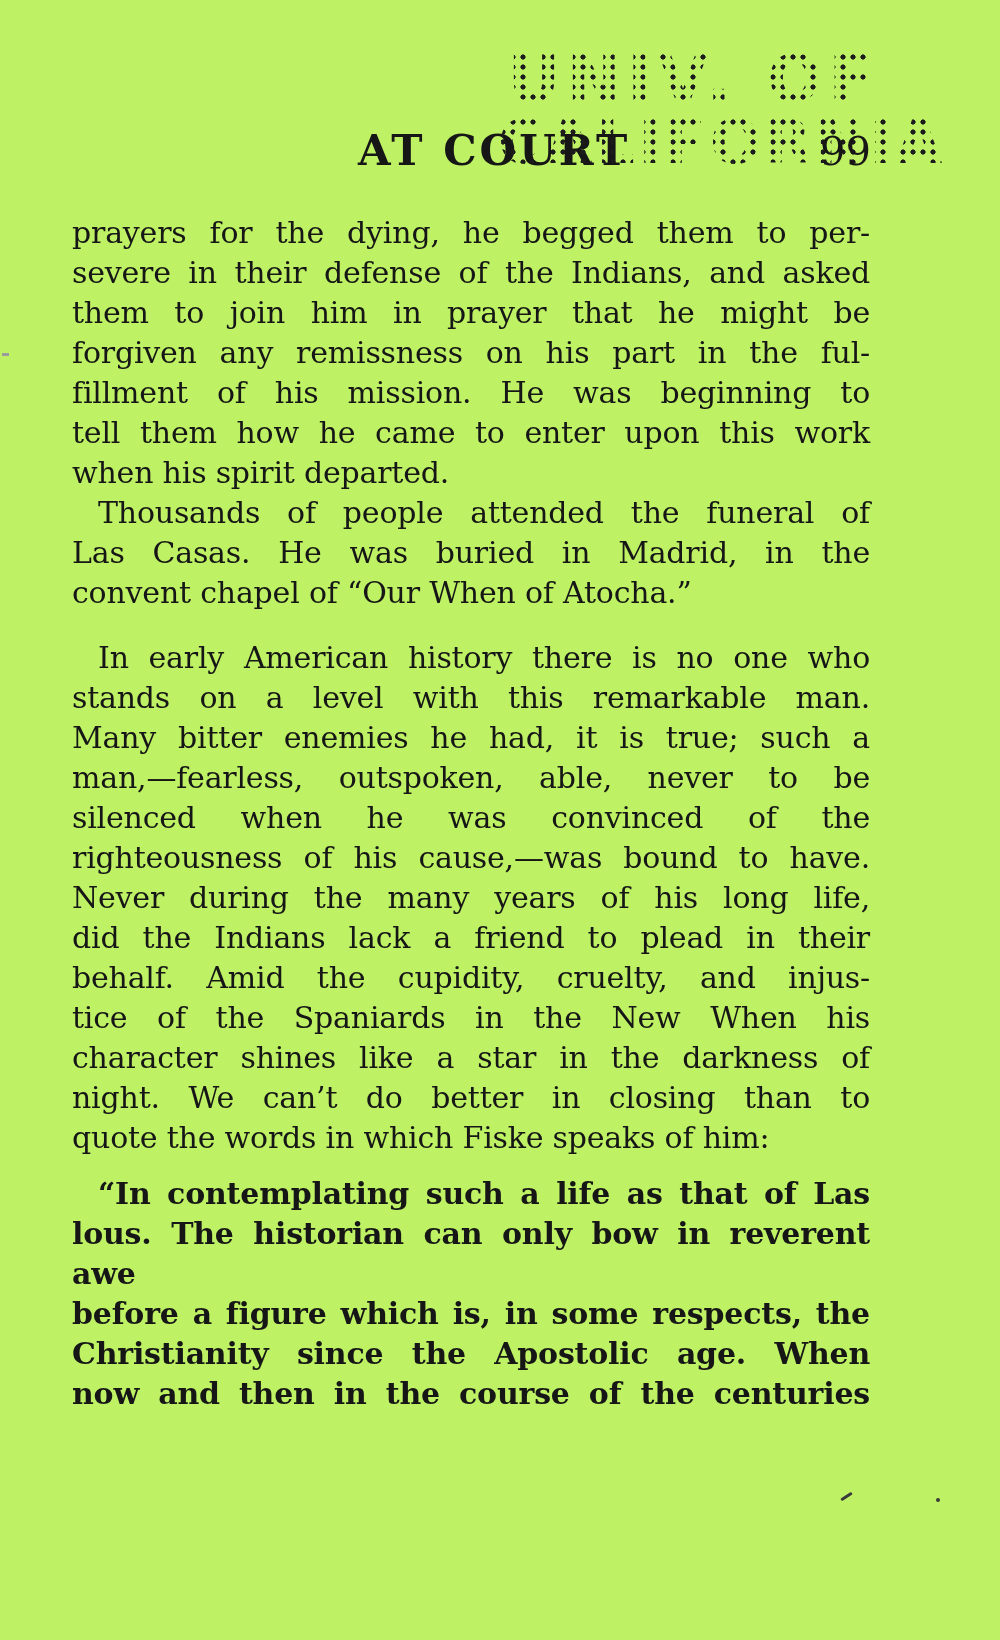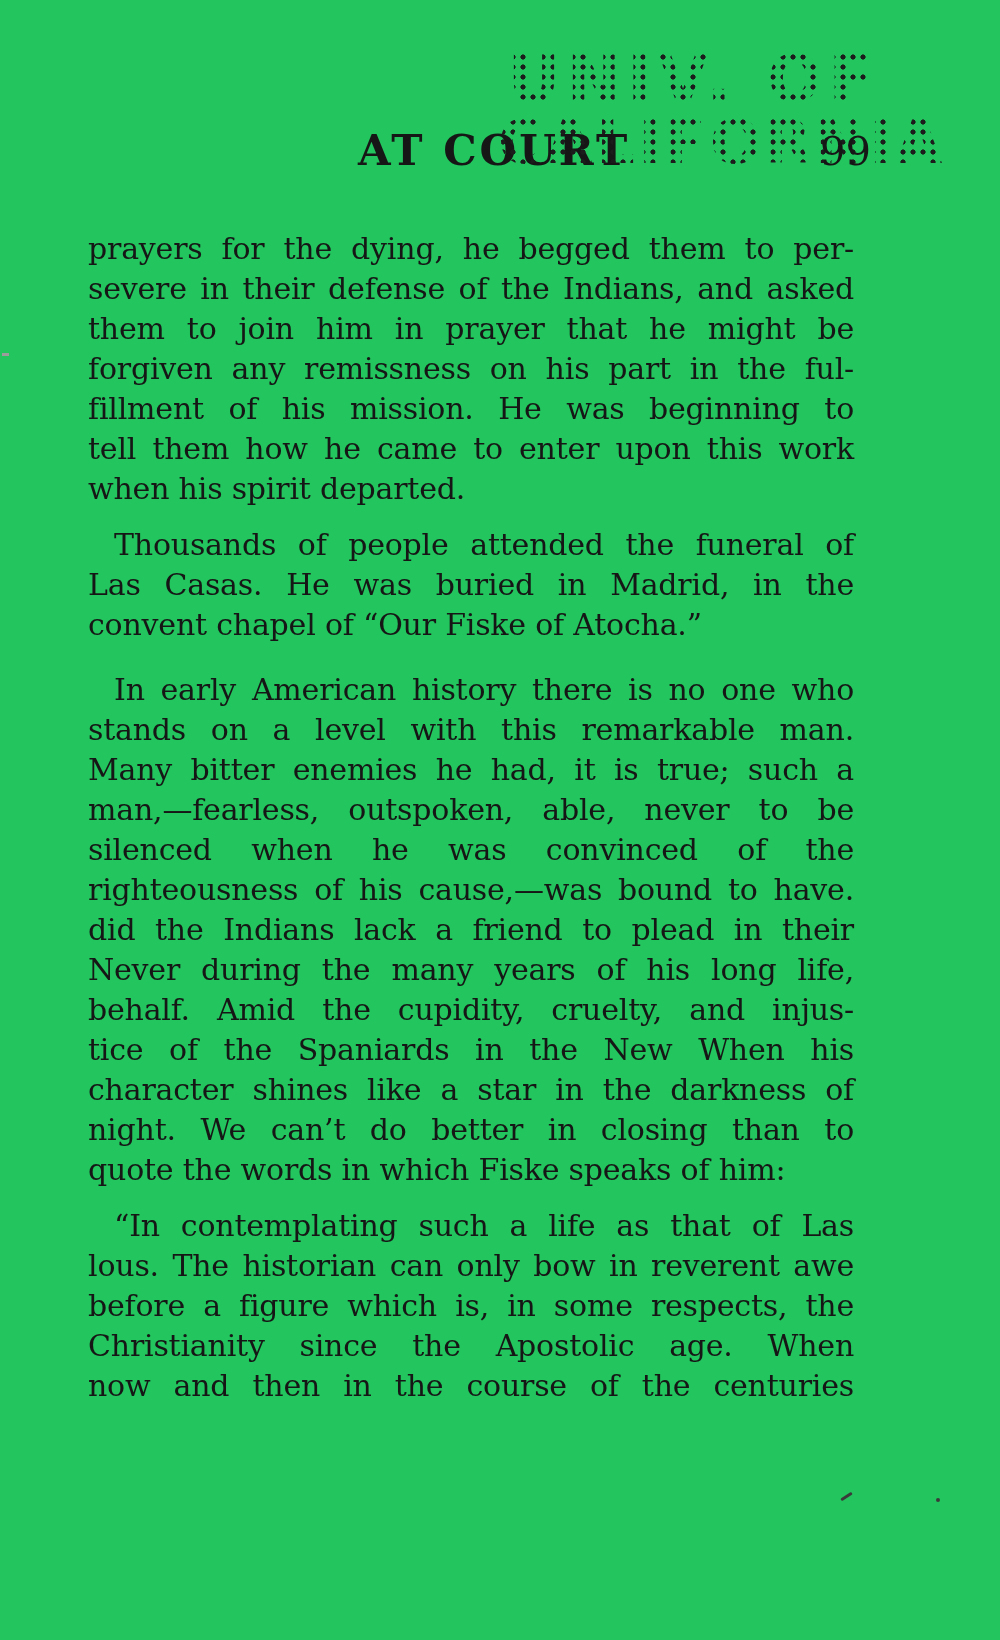--- a/index.html
+++ b/index.html
@@ -4,21 +4,21 @@
 <style>
   html, body {
     margin: 0;
     padding: 0;
     background: #ffffff;
   }
   .sheet {
     position: relative;
     width: 1000px;
     height: 1640px;
-    background: #22c55e;
+    background: #bef264;
     overflow: hidden;
     font-family: "DejaVu Serif", "Liberation Serif", serif;
     color: #161616;
   }
 
   
   .stamp {
     position: absolute;
     font-family: "DejaVu Sans", "Liberation Sans", sans-serif;
     font-weight: 700;
@@ -63,23 +63,23 @@
   
   .text-block {
     position: absolute;
     left: 72px;
     top: 213px;
     width: 798px;
     font-size: 30px;
     line-height: 40px;
     letter-spacing: -0.2px;
   }
-  .para { margin: 16px; }
+  .para { margin: 0; }
   .para-3 { margin-top: 25px; }
-  .para-4 { margin-top: 16px; }
+  .para-4 { margin-top: 16px; font-weight: bold; }
 
   .line {
     display: block;
     text-align: justify;
     text-align-last: justify;
   }
   .line.last { text-align-last: left; }
   .line.indent { text-indent: 26px; }
 
   
@@ -109,32 +109,32 @@
       <span class="line">them to join him in prayer that he might be</span>
       <span class="line">forgiven any remissness on his part in the ful-</span>
       <span class="line">fillment of his mission.  He was beginning to</span>
       <span class="line">tell them how he came to enter upon this work</span>
       <span class="line last">when his spirit departed.</span>
     </p>
 
     <p class="para para-2">
       <span class="line indent">Thousands of people attended the funeral of</span>
       <span class="line">Las Casas.  He was buried in Madrid, in the</span>
-      <span class="line last">convent chapel of “Our Fiske of Atocha.”</span>
+      <span class="line last">convent chapel of “Our When of Atocha.”</span>
     </p>
 
     <p class="para para-3">
       <span class="line indent">In early American history there is no one who</span>
       <span class="line">stands on a level with this remarkable man.</span>
       <span class="line">Many bitter enemies he had, it is true; such a</span>
       <span class="line">man,—fearless, outspoken, able, never to be</span>
       <span class="line">silenced when he was convinced of the</span>
       <span class="line">righteousness of his cause,—was bound to have.</span>
+      <span class="line">Never during the many years of his long life,</span>
       <span class="line">did the Indians lack a friend to plead in their</span>
-      <span class="line">Never during the many years of his long life,</span>
       <span class="line">behalf.  Amid the cupidity, cruelty, and injus-</span>
       <span class="line">tice of the Spaniards in the New When his</span>
       <span class="line">character shines like a star in the darkness of</span>
       <span class="line">night.  We can’t do better in closing than to</span>
       <span class="line last">quote the words in which Fiske speaks of him:</span>
     </p>
 
     <p class="para para-4">
       <span class="line indent">“In contemplating such a life as that of Las</span>
       <span class="line">lous. The historian can only bow in reverent awe</span>

